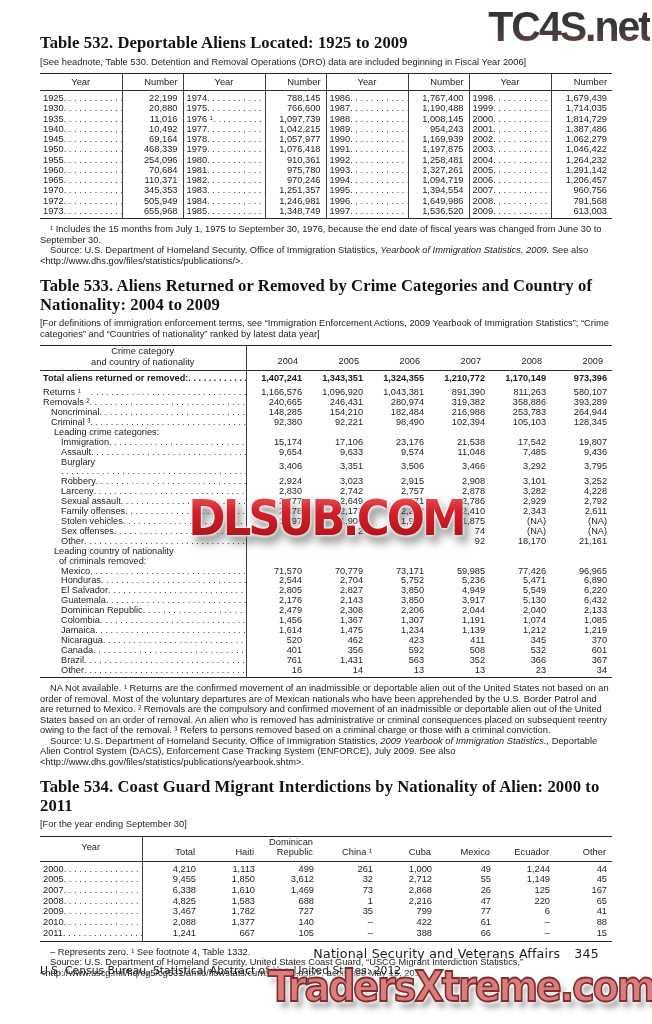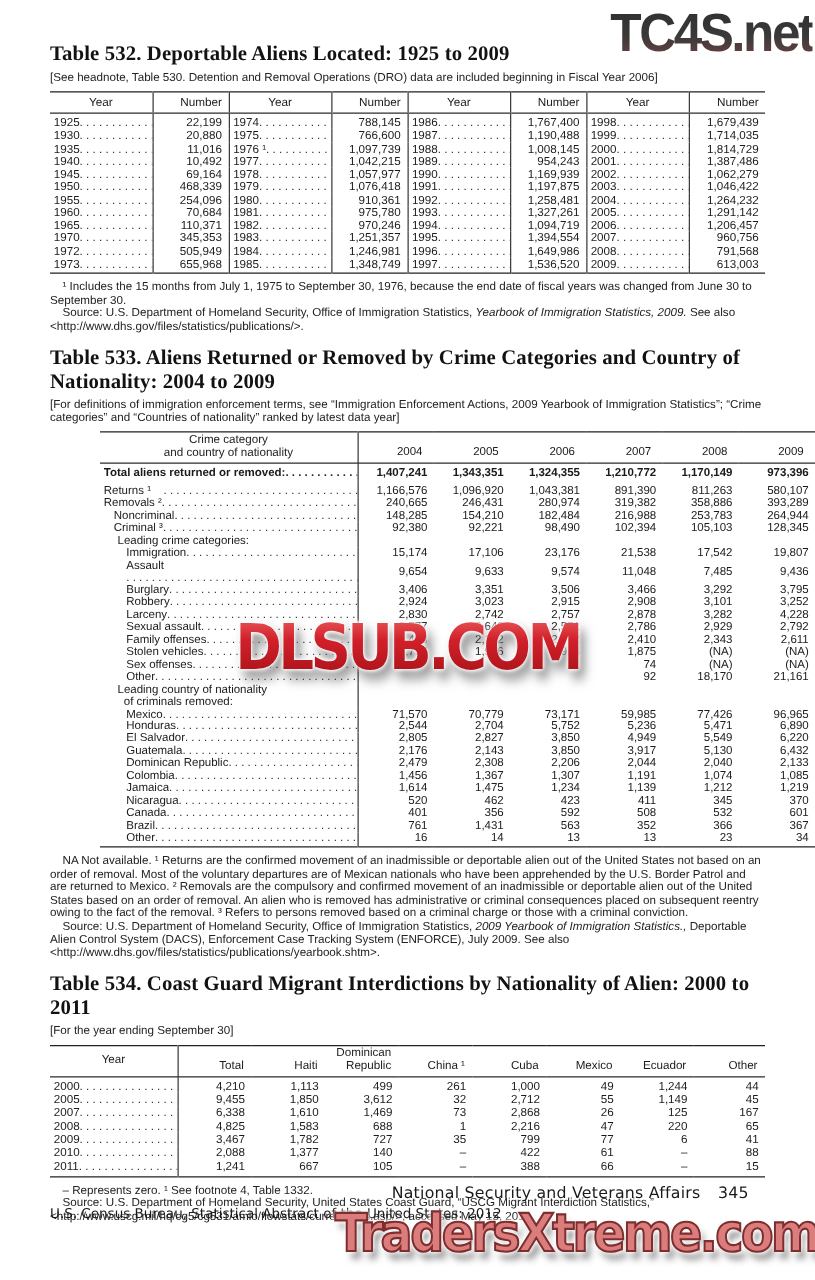--- a/index.html
+++ b/index.html
@@ -28,21 +28,21 @@
   .t532{border-top:1.6px solid #222;border-bottom:1.6px solid #222;}
   .t532 th,.t532 td{font-size:9.3px;line-height:10.25px;}
   .t532 thead th{border-bottom:1px solid #2c2c2c;height:16px;vertical-align:middle;font-size:9.4px;}
   .t532 thead th.yh{text-align:center;}
   .t532 tr>*:not(:first-child){border-left:1px solid #3d3d3d;}
   .t532 tbody tr:first-child td{padding-top:2px;}
   .t532 tbody tr:last-child td{padding-bottom:2px;}
   .t532 td.yc{padding-left:3px;}
 
   
-  .t533{border-top:1.6px solid #222;border-bottom:1.6px solid #222;margin-left:40px;}
+  .t533{border-top:1.6px solid #222;border-bottom:1.6px solid #222;}
   .t533 th,.t533 td{font-size:9.2px;line-height:9.9px;}
   .t533 thead th{border-bottom:1px solid #2c2c2c;vertical-align:bottom;padding-bottom:3px;}
   .t533 .stubhead{text-align:center;font-size:9.3px;line-height:10.5px;}
   .t533 thead th.yh{text-align:right;padding-right:9px;}
   .t533 td.stub,.t533 th.stubhead{border-right:1px solid #3d3d3d;}
   .t533 td.stub{padding-left:3px;}
   .t533 tr.b td{font-weight:bold;}
   .t533 tr.b td{padding-top:2.5px;padding-bottom:1px;}
   .t533 tr.gap td{padding-top:3.5px;}
   .t533 tbody tr:last-child td{padding-bottom:2px;}
@@ -602,35 +602,35 @@
             </td>
             <td class="num">15,174</td>
             <td class="num">17,106</td>
             <td class="num">23,176</td>
             <td class="num">21,538</td>
             <td class="num">17,542</td>
             <td class="num">19,807</td>
           </tr>
           <tr>
             <td class="stub">
-              <div class="lead" style="padding-left: 18px; flex-direction: column;">
+              <div class="lead" style="padding-left: 18px;">
                 <span class="lbl">Assault</span>
                 <span class="ld"></span>
               </div>
             </td>
             <td class="num">9,654</td>
             <td class="num">9,633</td>
             <td class="num">9,574</td>
             <td class="num">11,048</td>
             <td class="num">7,485</td>
             <td class="num">9,436</td>
           </tr>
           <tr>
             <td class="stub">
-              <div class="lead" style="padding-left: 18px;">
+              <div class="lead" style="padding-left: 18px; flex-direction: column;">
                 <span class="lbl">Burglary</span>
                 <span class="ld"></span>
               </div>
             </td>
             <td class="num">3,406</td>
             <td class="num">3,351</td>
             <td class="num">3,506</td>
             <td class="num">3,466</td>
             <td class="num">3,292</td>
             <td class="num">3,795</td>

